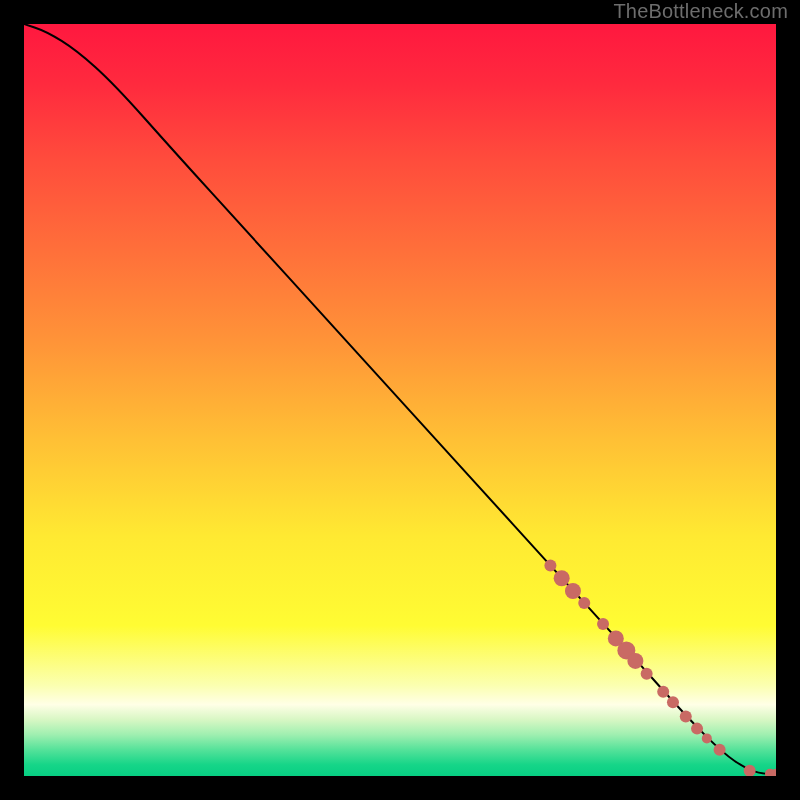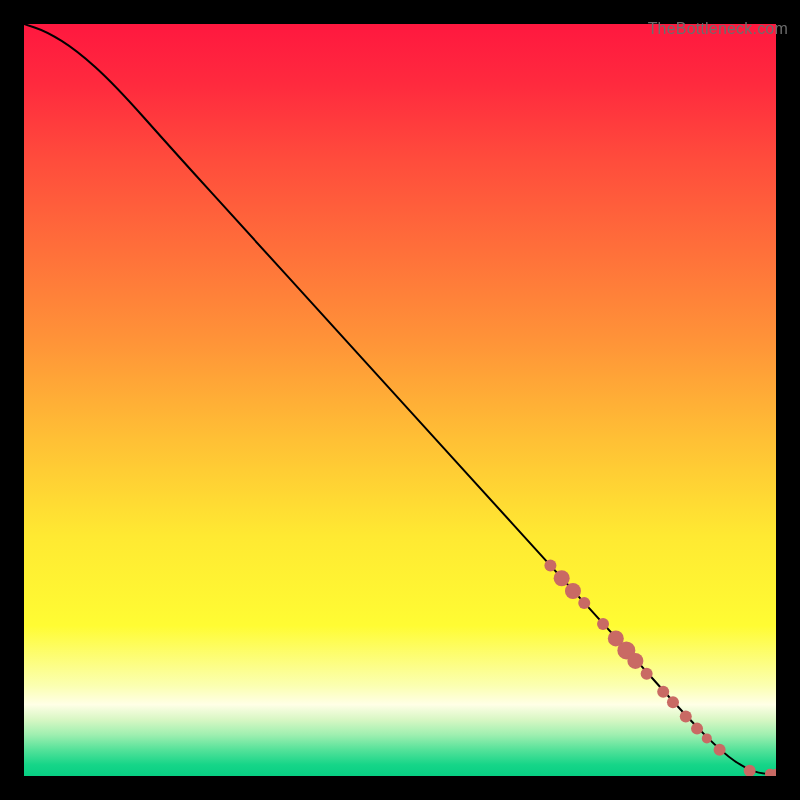--- a/index.html
+++ b/index.html
@@ -12,24 +12,24 @@
     overflow: hidden;
   }
   .stage {
     position: relative;
     width: 800px;
     height: 800px;
     background: #000;
   }
   .watermark {
     position: absolute;
-    top: 20px;
+    top: 0;
     right: 12px;
     color: #6d6d6d;
-    font-size: 16px;
+    font-size: 20px;
     font-weight: 400;
     letter-spacing: 0.2px;
     z-index: 4;
   }
   .plot {
     position: absolute;
     left: 24px;
     top: 24px;
     width: 752px;
     height: 752px;

